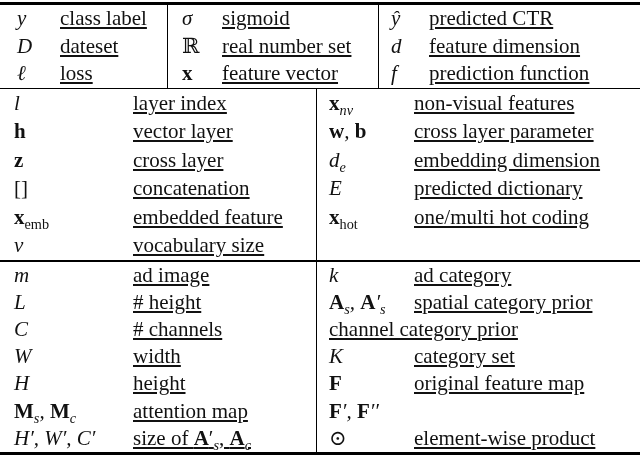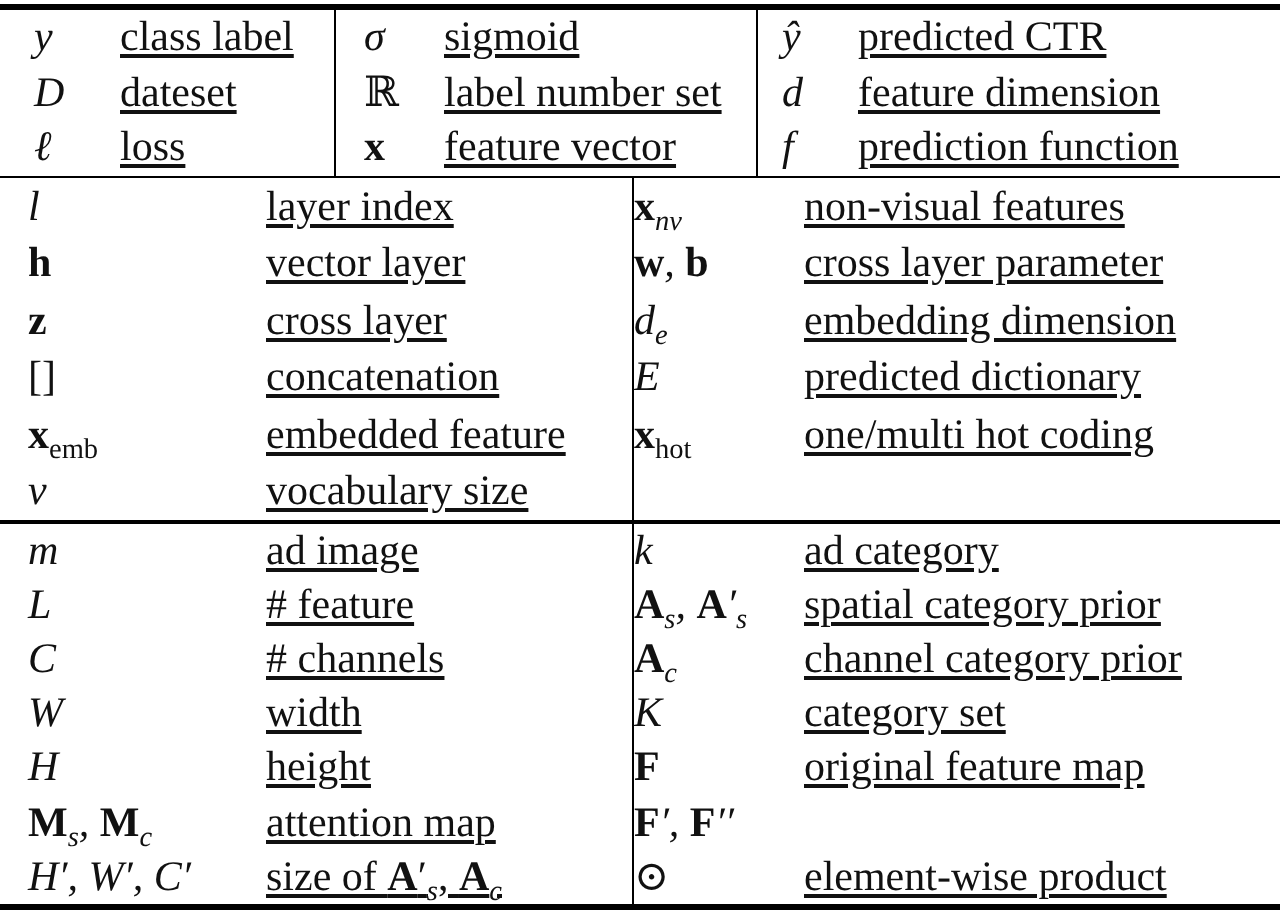--- a/index.html
+++ b/index.html
@@ -22,21 +22,21 @@
   .group + .group { border-left: 1.5px solid #000000; }
   
   .sec1 .g0 { width: 167px; padding-left: 17px; }
   .sec1 .g1 { width: 211px; padding-left: 14px; }
   .sec1 .g2 { width: 262px; padding-left: 12px; }
   .sec1 .g0 .sym { width: 43px; }
   .sec1 .g1 .sym { width: 40px; }
   .sec1 .g2 .sym { width: 38px; }
   
   .sec2 .g0, .sec3 .g0 { width: 316px; padding-left: 14px; }
-  .sec2 .g1, .sec3 .g1 { width: 324px; }
+  .sec2 .g1, .sec3 .g1 { width: 324px; padding-left: 12px; }
   .sec2 .g0 .sym, .sec3 .g0 .sym { width: 119px; }
   .sec2 .g1 .sym, .sec3 .g1 .sym { width: 85px; }
 
   .sec1 .row { height: 27.5px; }
   .sec2 .row { height: 28.5px; }
   .sec3 .row { height: 27.2px; }
   .row { display: flex; align-items: center; }
   .sym { font-style: italic; flex: none; }
   .lbl { font-style: normal; white-space: nowrap; text-decoration: underline; }
   .up  { font-style: normal; }
@@ -65,21 +65,21 @@
           <span class="lbl">loss</span>
         </div>
       </div>
     <div class="group g1">
         <div class="row">
           <span class="sym">σ</span>
           <span class="lbl">sigmoid</span>
         </div>
         <div class="row">
           <span class="sym"><span class="up">ℝ</span></span>
-          <span class="lbl">label number set</span>
+          <span class="lbl">real number set</span>
         </div>
         <div class="row">
           <span class="sym"><b class="up">x</b></span>
           <span class="lbl">feature vector</span>
         </div>
       </div>
     <div class="group g2">
         <div class="row">
           <span class="sym">ŷ</span>
           <span class="lbl">predicted CTR</span>
@@ -151,21 +151,21 @@
   <div class="rule thin"></div>
 
   <div class="sec sec3">
     <div class="group g0">
         <div class="row">
           <span class="sym">m</span>
           <span class="lbl">ad image</span>
         </div>
         <div class="row">
           <span class="sym">L</span>
-          <span class="lbl"># feature</span>
+          <span class="lbl"># height</span>
         </div>
         <div class="row">
           <span class="sym">C</span>
           <span class="lbl"># channels</span>
         </div>
         <div class="row">
           <span class="sym">W</span>
           <span class="lbl">width</span>
         </div>
         <div class="row">
@@ -184,21 +184,20 @@
     <div class="group g1">
         <div class="row">
           <span class="sym">k</span>
           <span class="lbl">ad category</span>
         </div>
         <div class="row">
           <span class="sym"><b class="up">A</b><sub>s</sub>, <b class="up">A</b>′<sub>s</sub></span>
           <span class="lbl">spatial category prior</span>
         </div>
         <div class="row">
-          <span class="sym"><b class="up">A</b><sub>c</sub></span>
           <span class="lbl">channel category prior</span>
         </div>
         <div class="row">
           <span class="sym">K</span>
           <span class="lbl">category set</span>
         </div>
         <div class="row">
           <span class="sym"><b class="up">F</b></span>
           <span class="lbl">original feature map</span>
         </div>

